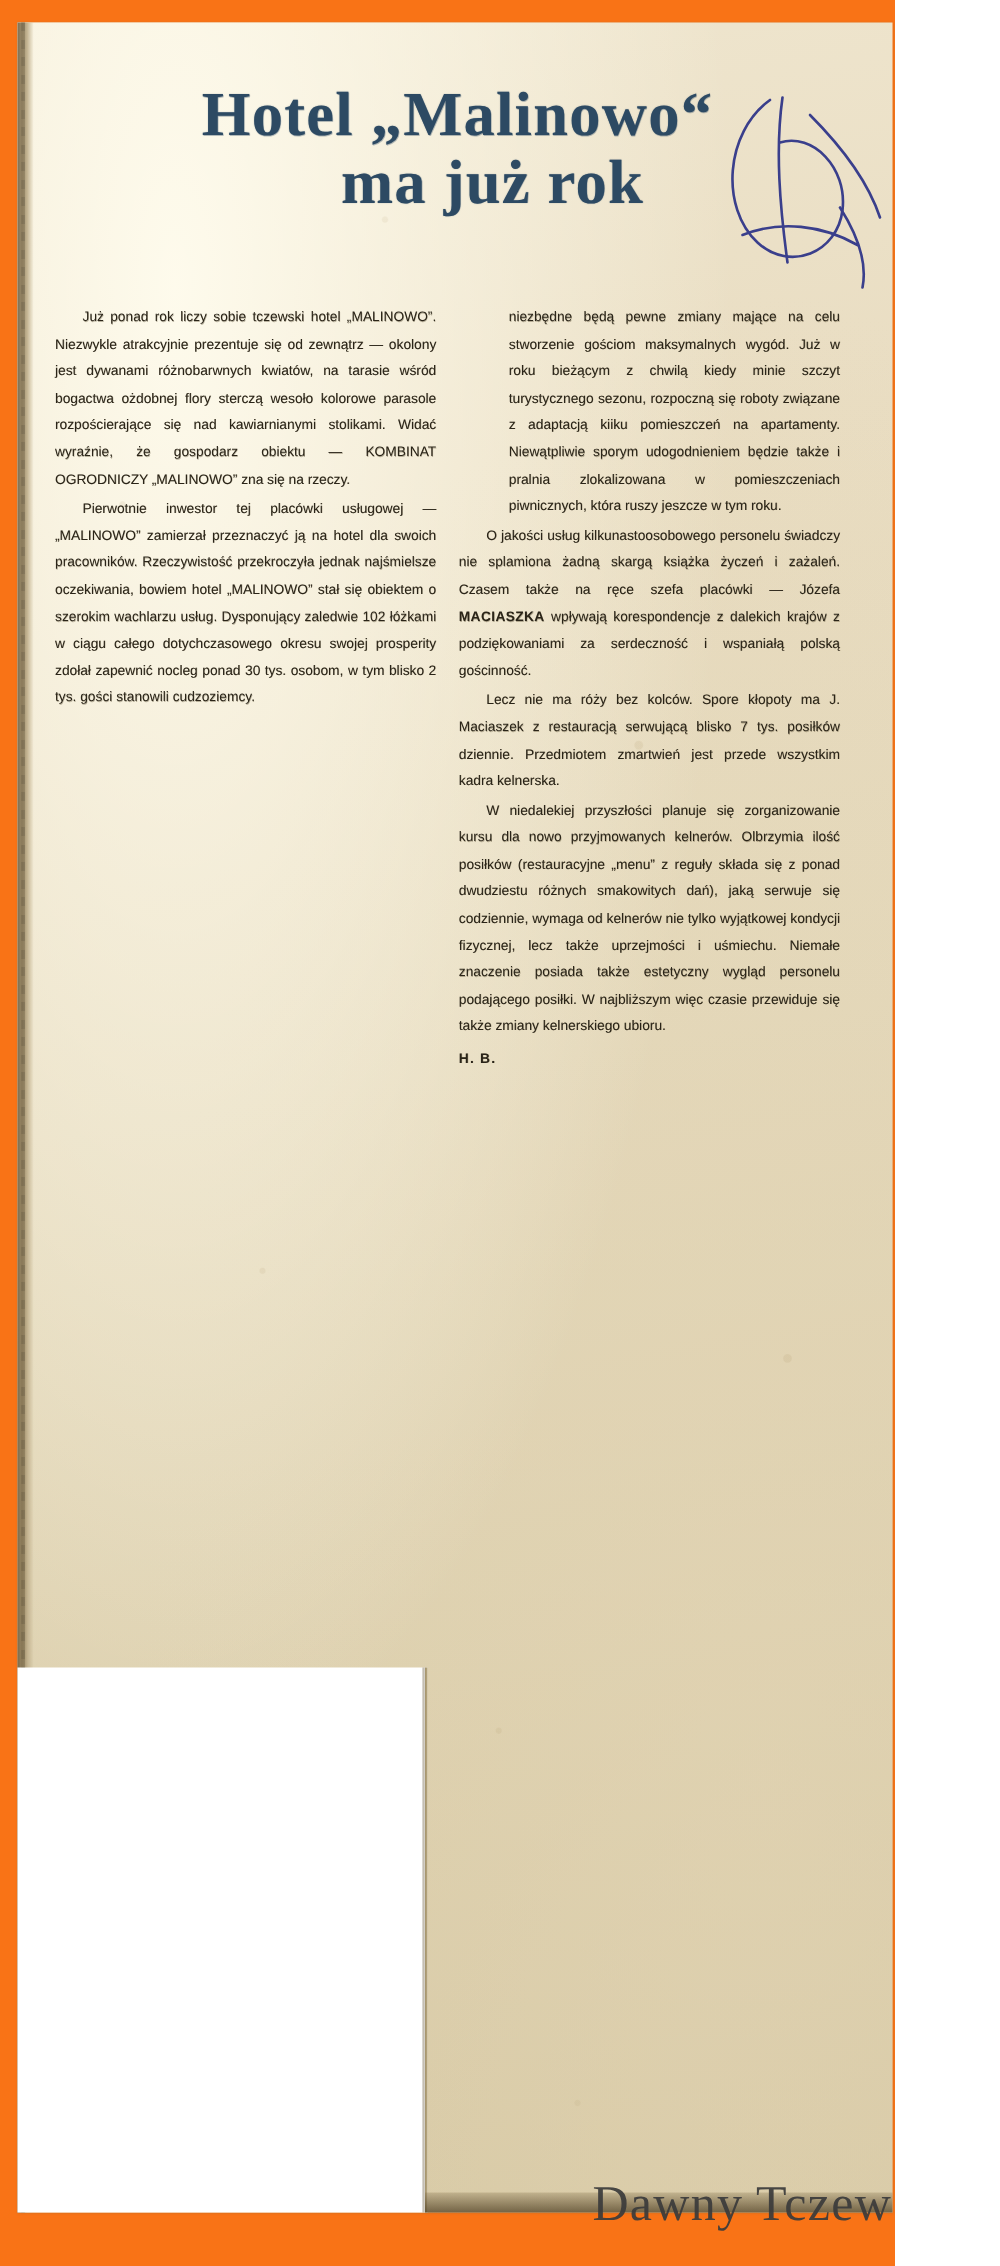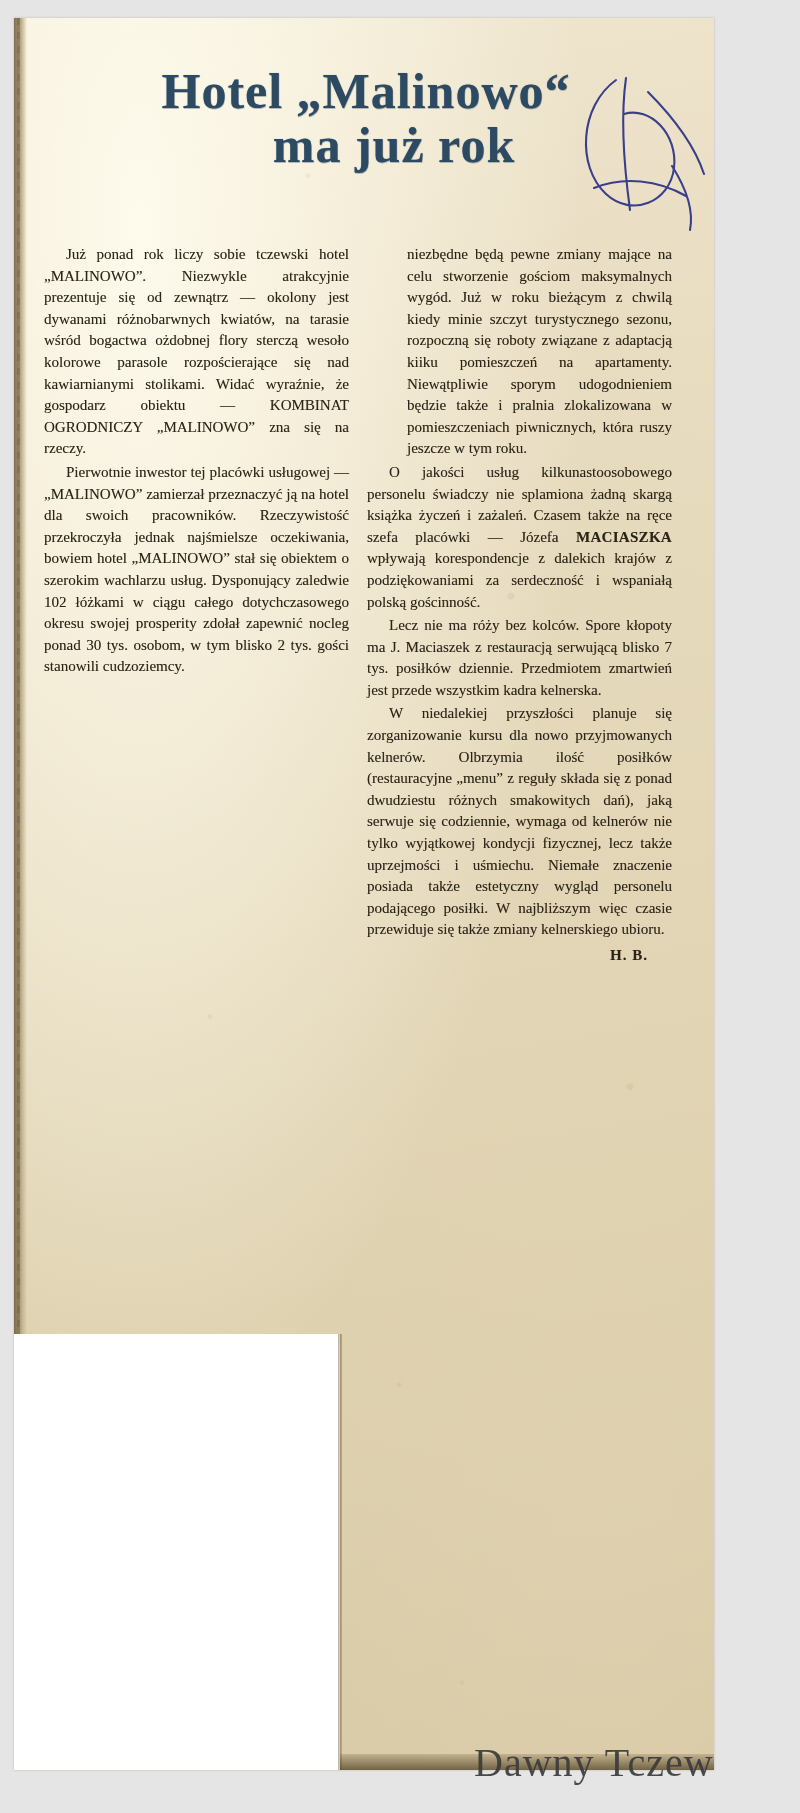--- a/index.html
+++ b/index.html
@@ -7,24 +7,24 @@
     margin: 0;
     padding: 0;
     background: #ffffff;
   }
   body {
     font-family: "Liberation Serif", "DejaVu Serif", serif;
   }
 
   #scan {
     position: relative;
-    width: 800px;
+    width: 716px;
     height: 1813px;
     overflow: hidden;
-    background: #e5e5e5;
+    background: #f97316;
   }
 
   
   .clipping {
     position: absolute;
     left: 14px;
     top: 18px;
     width: 700px;
     height: 1752px;
     background:
@@ -123,39 +123,39 @@
     position: absolute;
     left: 30px;
     top: 226px;
     width: 648px;
     display: flex;
     gap: 18px;
   }
   .col {
     width: 305px;
     color: #2a2418;
-    font-family: Liberation Serif, serif;
-    font-size: 15px;
+    font-family: Liberation Sans, sans-serif;
+    font-size: 11px;
     line-height: 21.6px;
     text-align: justify;
     text-justify: inter-word;
     -webkit-hyphens: none;
     hyphens: none;
     text-shadow: 0.35px 0.35px 0 rgba(70,56,30,.35);
   }
   .col p {
     margin: 0 0 2px 0;
     text-indent: 22px;
   }
   .col p.noindent { text-indent: 0; margin-left: 40px; }
   .col b, .col .bold { font-weight: bold; letter-spacing: .3px; margin-top: 44px; }
 
   .sign {
     display: block;
-    text-align: right;
+    text-align: left;
     font-weight: bold;
     letter-spacing: 1px;
     margin-top: 4px;
     padding-right: 24px;
     text-indent: 0;
   }
 
   
   .watermark {
     position: absolute;

